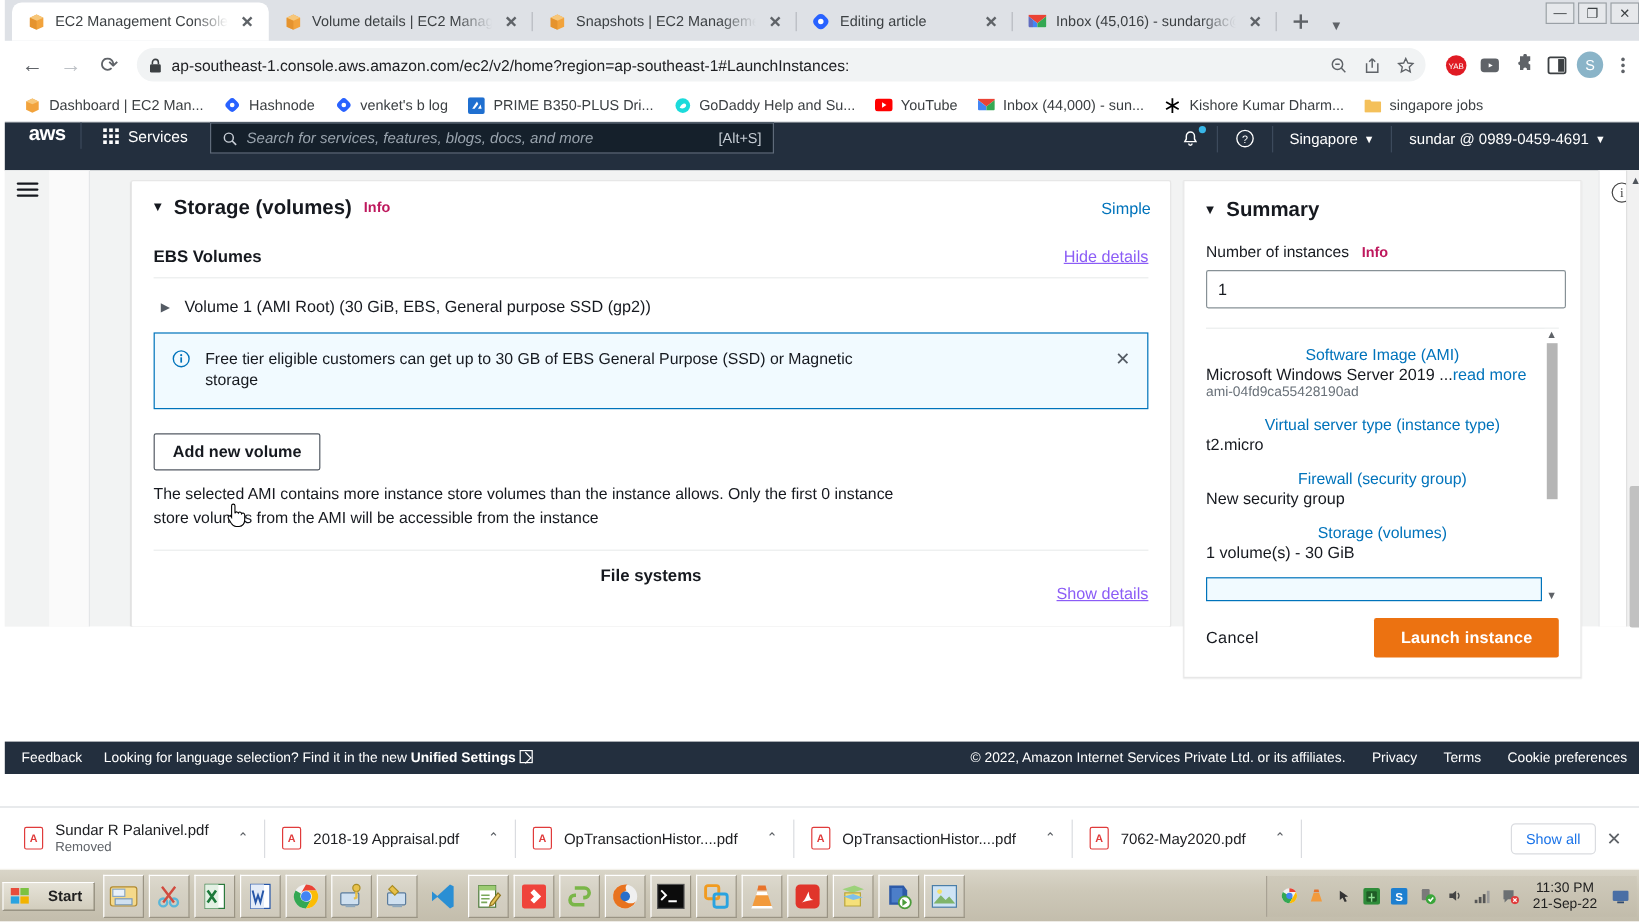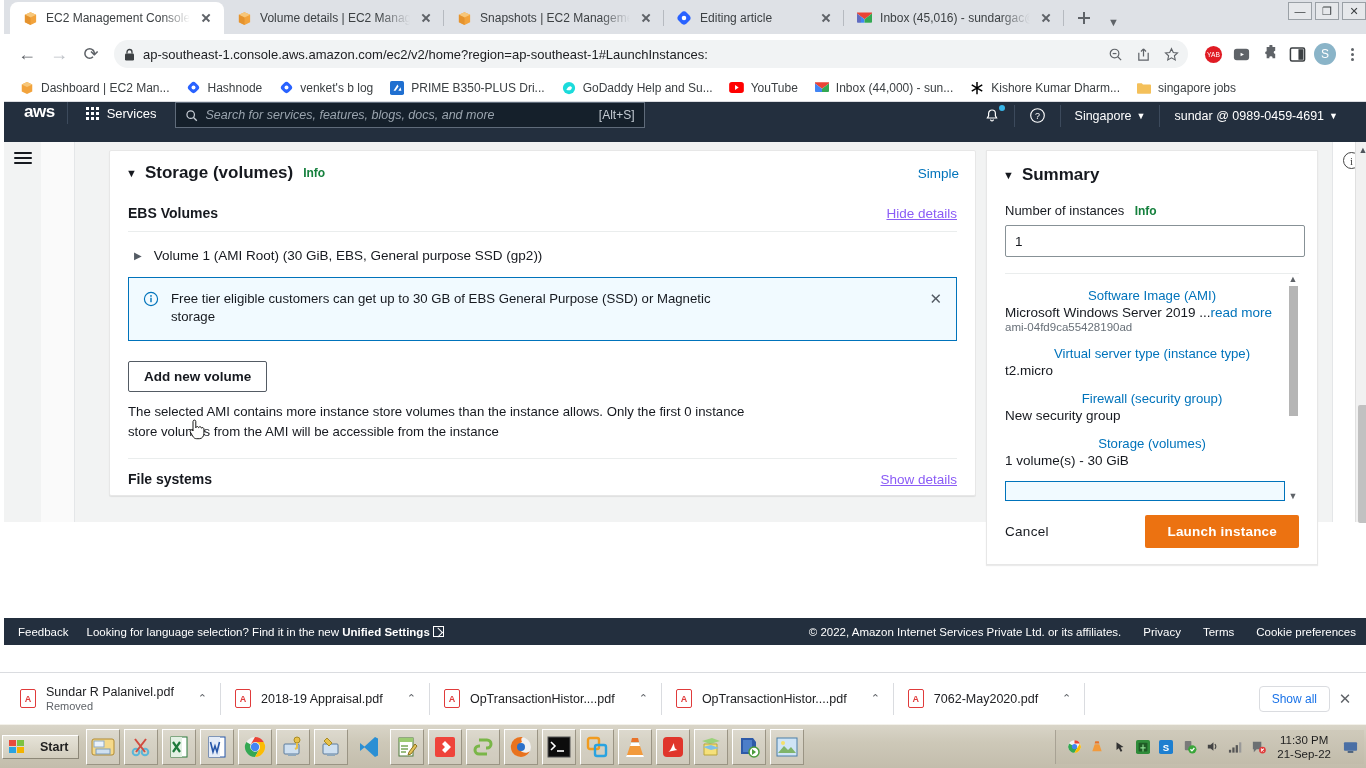--- a/index.html
+++ b/index.html
@@ -112,21 +112,21 @@
   .main-col { flex: 1 1 auto; padding: 0 0 0 34px; position: relative; overflow: hidden; }
   .card {
     background: #fff; border: 1px solid #e7e7e7; border-radius: 2px;
     box-shadow: 0 1px 1px rgba(0,0,0,.08);
   }
   .card-head {
     display:flex; align-items:center; padding: 12px 16px 10px 16px;
   }
   .caret { font-size: 11px; color:#16191f; margin-right: 8px; }
   .sec-title { font-size: 17px; font-weight: bold; color:#16191f; }
-  .info-link { color:#15803d; font-size: 12px; font-weight: bold; margin-left: 10px; }
+  .info-link { color:#be185d; font-size: 12px; font-weight: bold; margin-left: 10px; }
   .simple-link { margin-left:auto; color:#0073bb; font-size: 13.5px; }
 
   .sub-head { display:flex; align-items:center; padding: 12px 18px 10px 18px; }
   .sub-title { font-size: 14px; font-weight: bold; color:#16191f; }
   .show-link { margin-left:auto; color:#8b5cf6; font-size: 13.5px; text-decoration: underline; }
   .hr { height:1px; background:#eaeded; margin: 0 18px; }
 
   .vol-row { display:flex; align-items:center; padding: 16px 18px 14px 24px; font-size: 13.5px; color:#16191f; }
   .vol-caret { font-size: 10px; margin-right: 12px; color: #545b64; }
 
@@ -581,21 +581,21 @@
           </span>
           <span class="txt">Free tier eligible customers can get up to 30 GB of EBS General Purpose (SSD) or Magnetic storage</span>
           <span class="x">✕</span>
         </div>
 
         <div class="btn-outline">Add new volume</div>
 
         <div class="warn-text">The selected AMI contains more instance store volumes than the instance allows. Only the first 0 instance store volumes from the AMI will be accessible from the instance</div>
 
         <div class="hr" style="margin-top:12px;"></div>
-        <div class="sub-head" style="padding-bottom:8px;">
+        <div class="sub-head" style="padding-bottom:20px;flex-direction:column;">
           <span class="sub-title">File systems</span>
           <span class="show-link">Show details</span>
         </div>
       </div>
 
       <div style="position:absolute;left:113px;top:277px;">
         <svg width="18" height="22" viewBox="0 0 18 22">
           <path d="M5 2.5c0-.8.7-1.4 1.4-1.4.8 0 1.4.6 1.4 1.4v6.3c.3-.9 1-1.4 1.8-1.2.5.1.8.5 1 1 .4-.7 1.1-1 1.8-.8.6.2 1 .7 1 1.3.4-.5 1.1-.7 1.7-.4.5.3.8.8.8 1.4v4.3c0 2.6-1.6 5.3-4.6 5.3H8.7c-2 0-3-1-4-2.6L2.3 13c-.4-.7-.2-1.5.5-1.9.6-.4 1.5-.2 1.9.4l.3.5z" fill="#fff" stroke="#000" stroke-width=".9"></path>
         </svg>
       </div>

